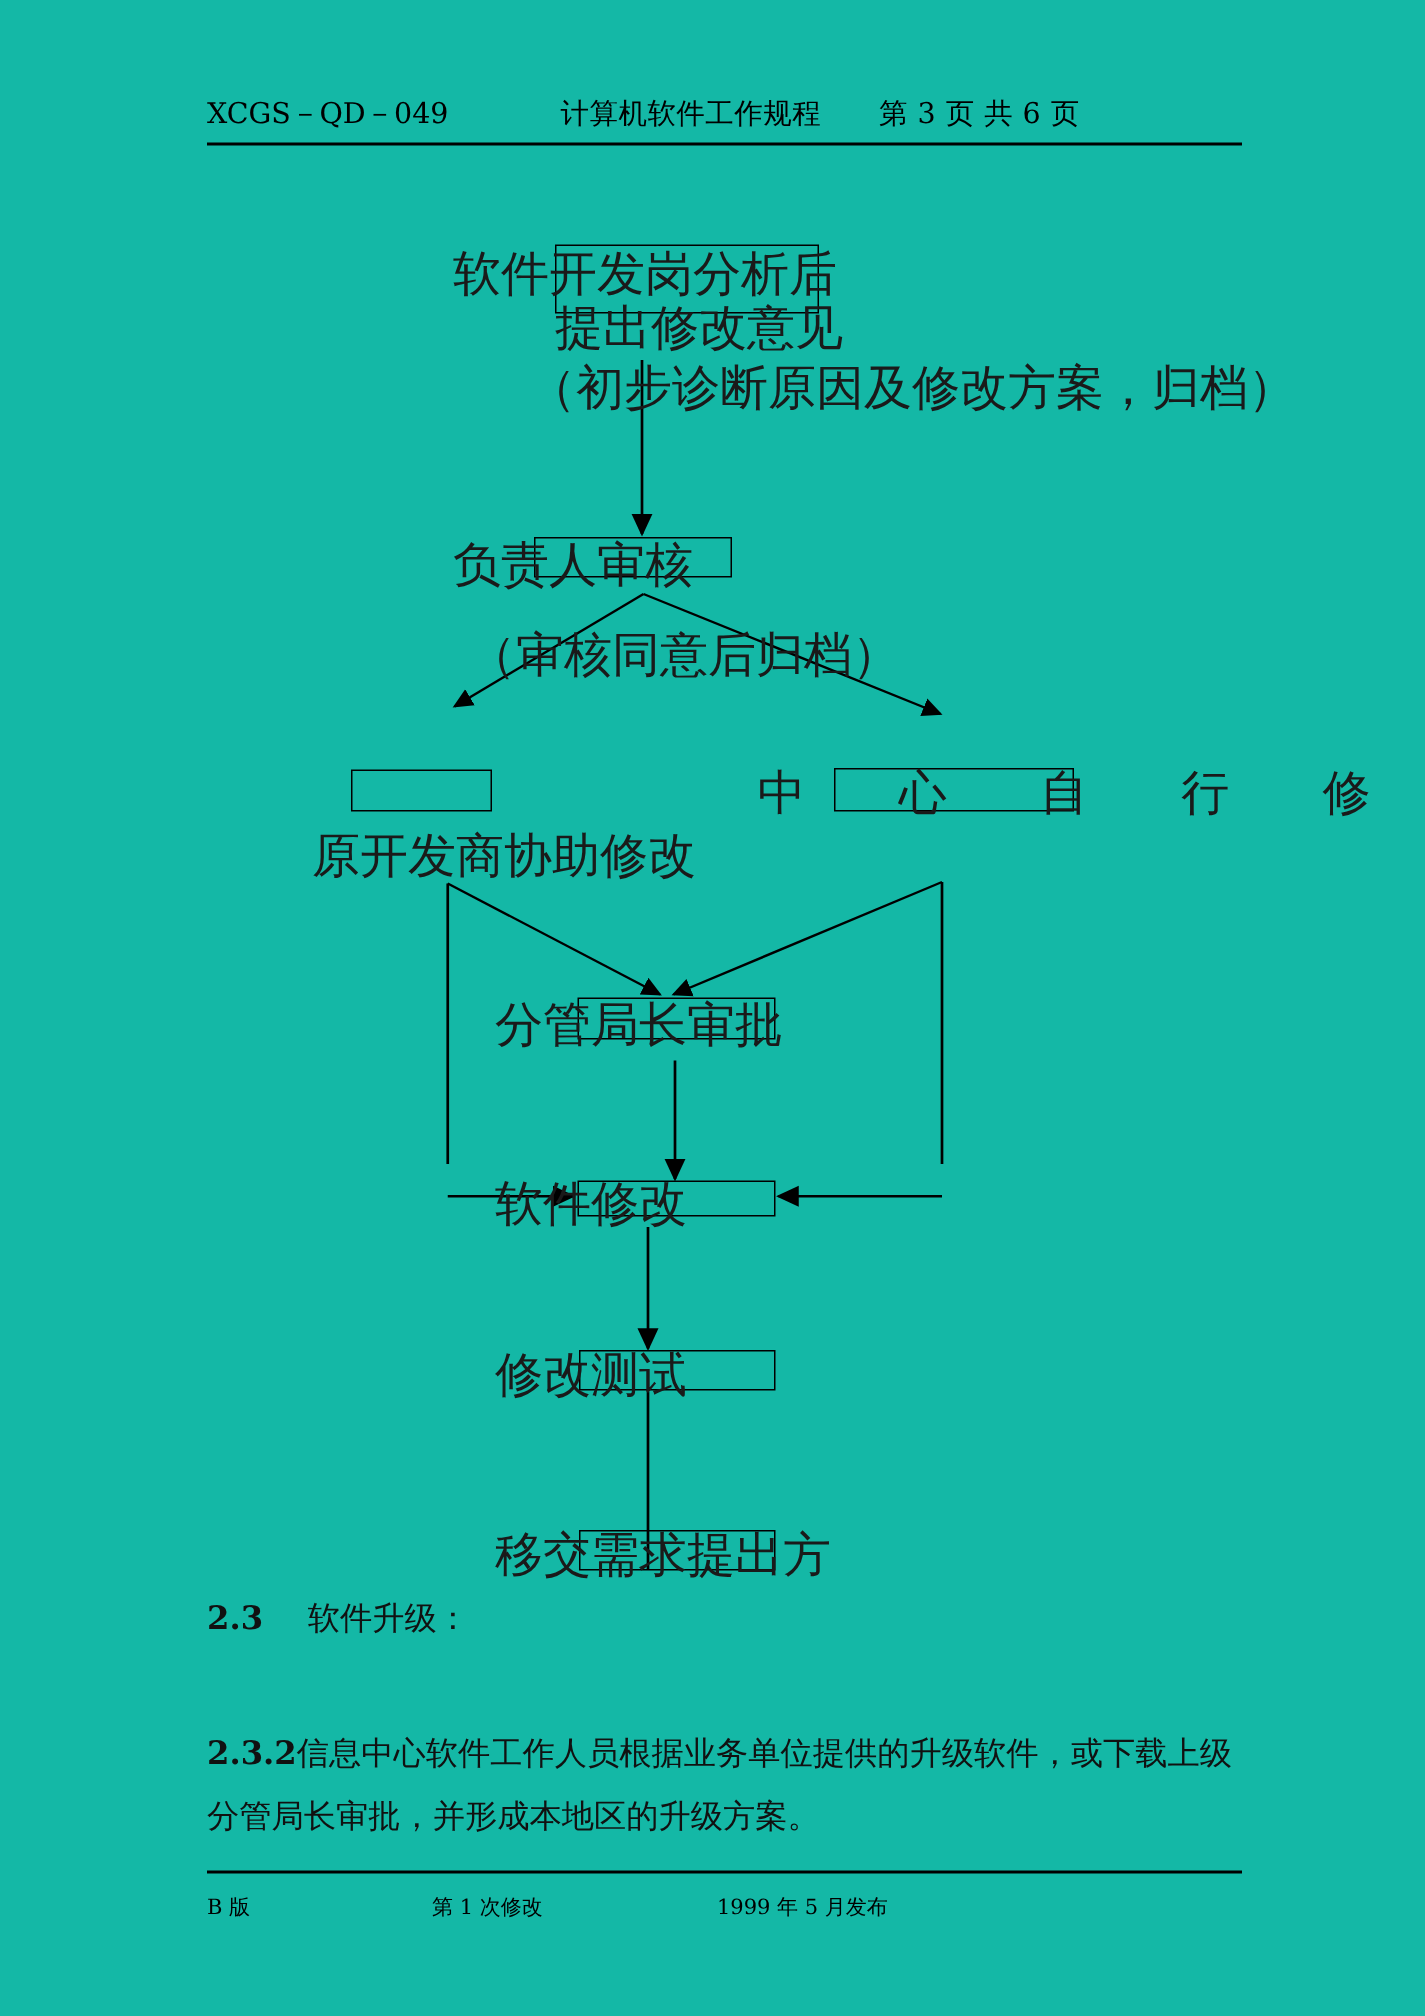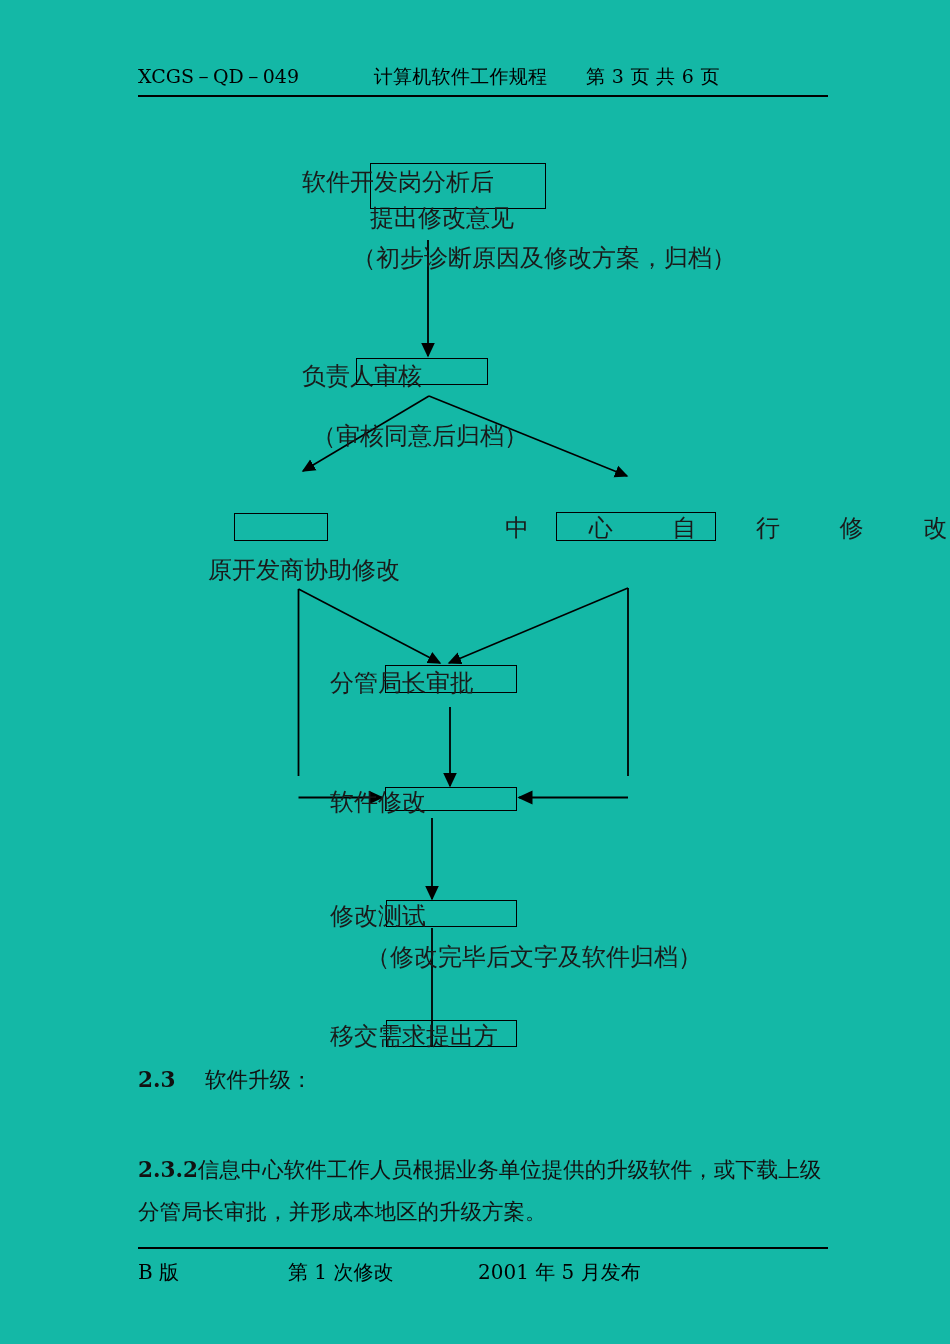--- a/index.html
+++ b/index.html
@@ -51,21 +51,21 @@
     position: absolute;
     left: 138px;
     top: 1247px;
     width: 690px;
     height: 0;
     border-top: 2px solid #000;
   }
   .ftr {
     position: absolute;
     top: 1258px;
-    font-size: 20px;
+    font-size: 14px;
     line-height: 28px;
     white-space: nowrap;
   }
   .ftr-a { left: 138px; }
   .ftr-b { left: 288px; }
   .ftr-c { left: 478px; }
 
   
   .fc { position: absolute; left: 0; top: 0; width: 950px; height: 1344px; }
 
@@ -77,21 +77,21 @@
   }
 
   .flabel {
     position: absolute;
     font-family: "DejaVu Serif", "Liberation Serif", serif;
     font-size: 23px;
     line-height: 30px;
     white-space: nowrap;
     color: #1a1a1a;
   }
-  .flabel.big { font-size: 24px; }
+  .flabel.big { font-size: 32px; }
 
   .spread {
     letter-spacing: 26px;
   }
 
   
   .para {
     position: absolute;
     left: 138px;
     font-size: 21.5px;
@@ -187,21 +187,20 @@
     <div class="flabel big" style="left:208px; top:555px;">原开发商协助修改</div>
 
     <div class="flabel big spread" style="left:505px; top:513px;">中 心 自 行 修 改</div>
 
     <div class="flabel big" style="left:330px; top:668px;">分管局长审批</div>
 
     <div class="flabel big" style="left:330px; top:787px;">软件修改</div>
 
     <div class="flabel big" style="left:330px; top:901px;text-align:right;">修改测试</div>
 
-    <div class="flabel big" style="left:366px; top:942px;">（修改完毕后文字及软件归档）</div>
 
     <div class="flabel big" style="left:330px; top:1021px;">移交需求提出方</div>
   </div>
 
   <div class="para" style="top:1060px;">
     <span class="num">2.3</span>
     <span class="gap"></span>
     <span>软件升级：</span>
   </div>
 
@@ -210,15 +209,15 @@
     <span class="num">2.3.2</span><span>信息中心软件工作人员根据业务单位提供的升级软件，或下载上级</span>
   </div>
 
   <div class="para" style="top:1192px;">
     <span>分管局长审批，并形成本地区的升级方案。</span>
   </div>
 
   <div class="ftr-rule"></div>
   <div class="ftr ftr-a">B 版</div>
   <div class="ftr ftr-b">第 1 次修改</div>
-  <div class="ftr ftr-c">2001 年 5 月发布</div>
+  <div class="ftr ftr-c">1999 年 5 月发布</div>
 
 </div>
 
 </body></html>

